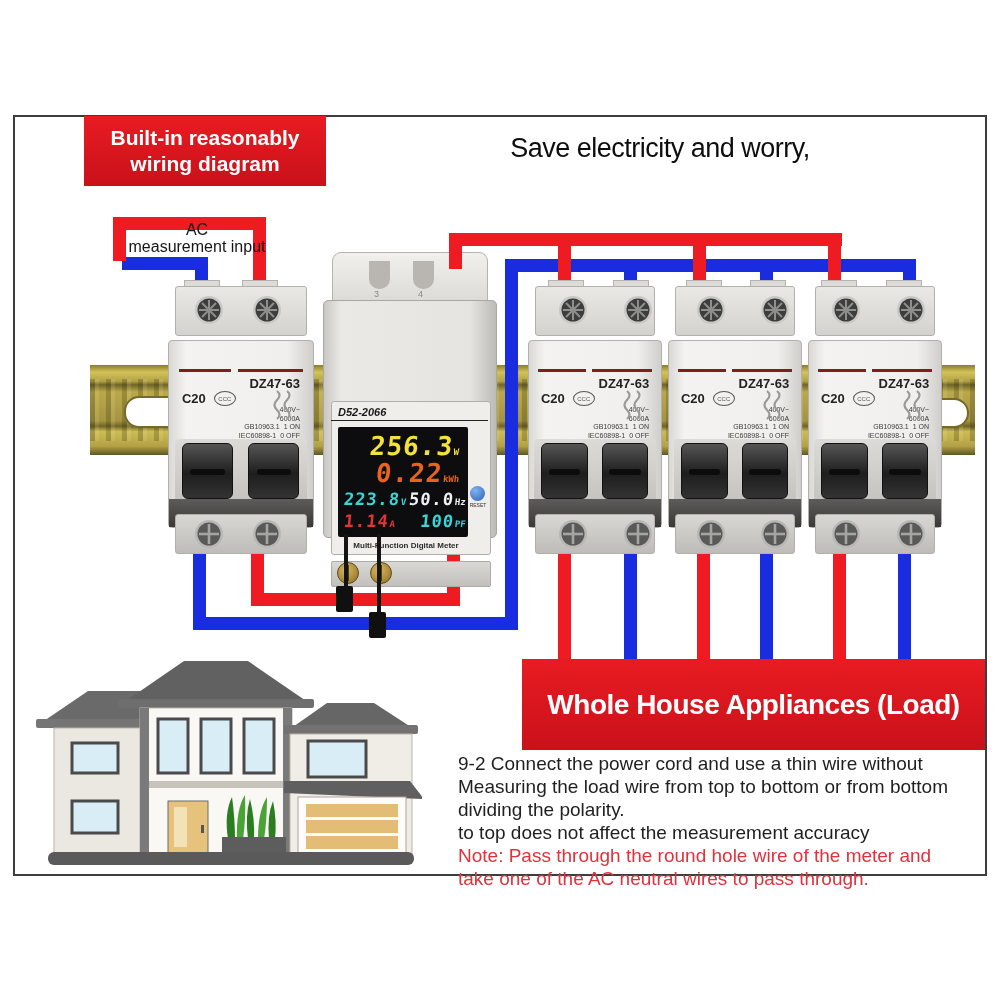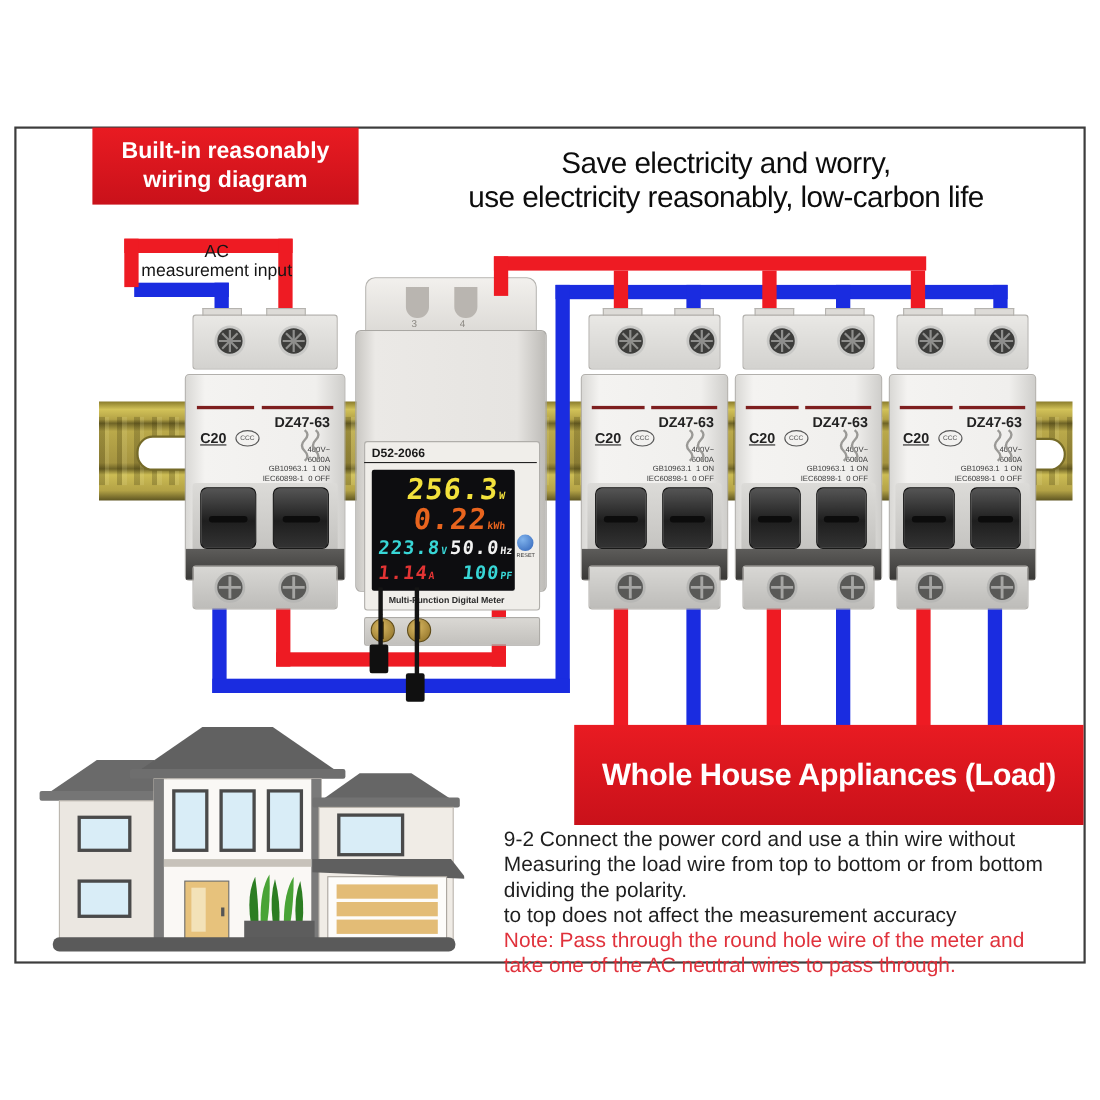--- a/index.html
+++ b/index.html
@@ -50,21 +50,21 @@
   .bk-term.bottom .screw{top:4px;}
   .bk-body{position:absolute;left:0;top:60px;width:100%;height:186px;
     background:linear-gradient(90deg,#d9d8d5 0%,#f4f3f1 12%,#f0efed 82%,#cfcecb 100%);
     border:1px solid #b2b0ac;border-radius:4px;text-align:right;}
   .bk-redline{position:absolute;top:28px;height:3px;background:#7e1f1f;}
   .bk-redline.a{left:7%;width:36%;}
   .bk-redline.b{left:48%;width:45%;}
   .bk-label{position:absolute;left:9%;top:36px;width:82%;color:#222;}
   .bk-model{font-weight:bold;font-size:13px;line-height:14px;}
   .bk-rating-row{display:flex;align-items:center;gap:8px;}
-  .bk-rating{font-weight:bold;font-size:13px;line-height:15px;text-decoration:underline;}
+  .bk-rating{font-weight:bold;font-size:13px;line-height:15px;}
   .ccc{width:20px;height:13px;border:1.5px solid #555;border-radius:50%;
     font-size:6px;color:#555;display:flex;align-items:center;justify-content:center;}
   .bk-small{font-size:7px;line-height:8.5px;color:#3a3a3a;white-space:nowrap;}
   .bk-small .onlbl{margin-left:4px;}
   .trip{position:absolute;right:14%;top:48px;}
   .bk-togglebg{position:absolute;left:4%;top:98px;width:92%;height:62px;
     background:linear-gradient(#dcdbd8,#c4c3c0);border-radius:3px;}
   .bk-toggle{position:absolute;top:102px;width:34%;height:54px;
     background:linear-gradient(#555,#1e1e1e 55%,#333);border-radius:6px;border:1px solid #111;}
   .bk-toggle.tg1{left:9%;}
@@ -81,21 +81,21 @@
   .slot{position:absolute;top:8px;width:21px;height:28px;background:#b9b5b0;border-radius:0 0 10px 10px;}
   .slot.s3{left:36px;} .slot.s4{left:80px;}
   .slot-lbl{position:absolute;top:36px;font-size:9px;color:#8d8a84;}
   .slot-lbl.l3{left:41px;} .slot-lbl.l4{left:85px;}
   #meter-body{position:absolute;left:0;top:48px;width:172px;height:236px;
     background:linear-gradient(90deg,#c9c7c3 0%,#ebe9e6 10%,#e6e4e1 85%,#bdbbb7 100%);
     border:1px solid #a9a7a3;border-radius:5px;}
   #meter-bezel{position:absolute;left:7px;top:100px;width:158px;height:152px;
     background:#f0eeea;border:1px solid #b0aeaa;border-radius:3px;}
   #meter-model{position:absolute;left:7px;top:104px;width:150px;font-size:11px;font-weight:bold;
-    color:#181818;border-bottom:1.5px solid #222;padding:1px 0 2px 7px;}
+    font-style:italic;color:#181818;border-bottom:1.5px solid #222;padding:1px 0 2px 7px;}
   #meter-display{position:absolute;left:14px;top:126px;width:130px;height:110px;
     background:#0d0d10;border-radius:2px;font-family:"DejaVu Sans Mono",monospace;font-weight:bold;}
   .dr{position:absolute;right:8px;white-space:nowrap;transform:skewX(-6deg);}
   .dr .dval{letter-spacing:1px;}
   .dr .dunit{font-size:9px;margin-left:1px;}
   #dr1{top:4px;font-size:26px;}
   #dr2{top:31px;font-size:26px;}
   #dr3{top:62px;font-size:17px;left:6px;right:auto;width:122px;display:flex;align-items:baseline;}
   #dr4{top:84px;font-size:17px;left:6px;right:auto;width:122px;display:flex;align-items:baseline;}
   #dr3 .gap,#dr4 .gap{flex:1;}
@@ -132,21 +132,20 @@
 
   <div id="frame"></div>
 
   <div id="tl-banner" style="background: linear-gradient(rgb(233, 27, 34), rgb(201, 17, 26));">
     <div>Built-in reasonably</div>
     <div>wiring diagram</div>
   </div>
 
   <div id="headline">
     <div>Save electricity and worry,</div>
-    <div>use electricity reasonably, low-carbon life</div>
   </div>
 
   <div id="ac-label">
     <div>AC</div>
     <div>measurement input</div>
   </div>
 
   <div id="rail">
     <div class="streaks"></div>
     <div class="rail-hole" style="left:34px;top:31px;width:80px;height:28px;"></div>

